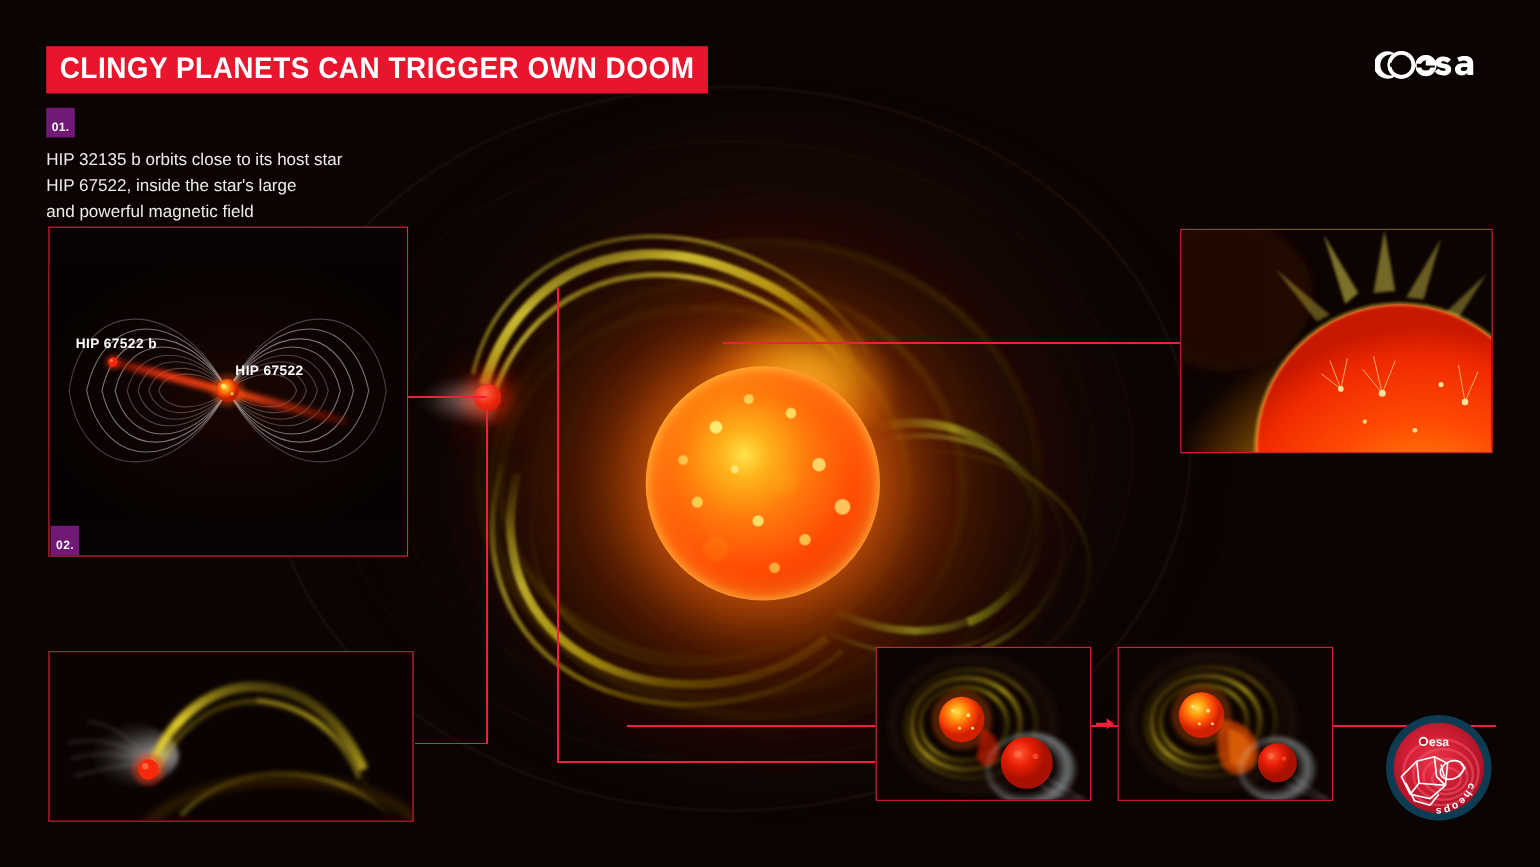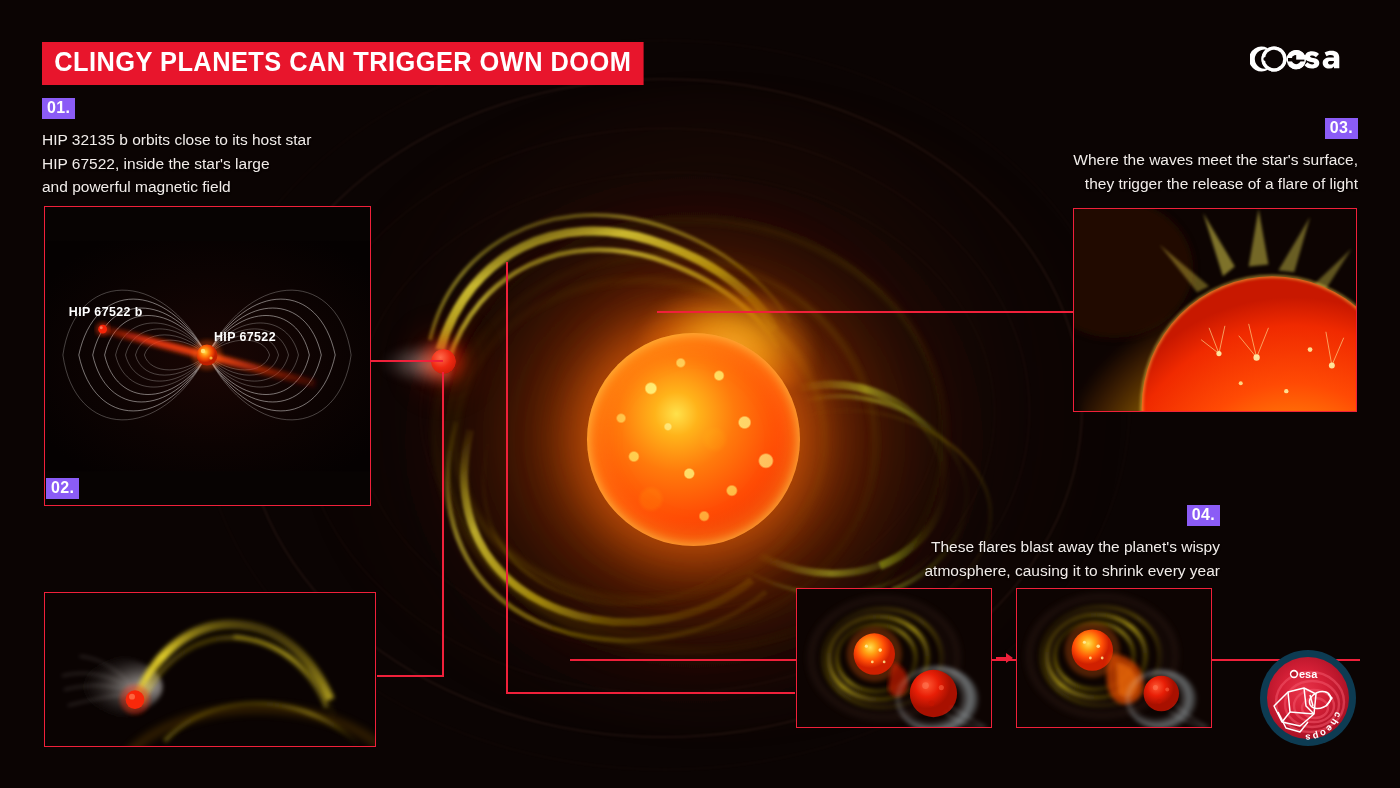--- a/index.html
+++ b/index.html
@@ -47,23 +47,23 @@
     transform-origin:left center;
     white-space:nowrap;
   }
 
   
   .esa-logo { position:absolute; right:40px; top:36px; width:110px; height:46px; }
 
   
   .num-badge {
     display:inline-block;
-    background:#8b5cf6; color:#fff;
-    font-size:16px; font-weight:bold;
-    padding:2px 5px 3px 5px; line-height:1;
+    background:#701a75; color:#fff;
+    font-size:11px; font-weight:bold;
+    padding:13px 5px 3px 5px; line-height:1;
     letter-spacing:.3px;
   }
   .step-text {
     color:#f2ece9; font-size:15.5px; line-height:1.52;
     font-family:"Liberation Sans", sans-serif;
     white-space:pre-line;
     text-shadow:0 1px 2px rgba(0,0,0,.9);
   }
   .step { position:absolute; }
   .step.right { text-align:right; }
@@ -410,25 +410,20 @@
           <path d="M120,150 C150,118 198,104 248,116 C282,124 304,142 316,154" stroke="url(#w-arc2)" stroke-width="4" fill="none" opacity=".55"></path>
         </g>
 
         <circle cx="90" cy="108" r="15" fill="#ff2e0c" opacity=".4" filter="url(#w-blur)"></circle>
         <circle cx="90" cy="108" r="9.5" fill="#f8280a"></circle>
         <circle cx="87" cy="105" r="3" fill="#ff7a50" opacity=".75"></circle>
       </svg>
     </div>
   </div>
 
-  <div class="step right" style="right:42px; top:118px; width:420px;">
-    <div class="num-badge">03.</div>
-    <div class="step-text" style="margin-top:9px;">Where the waves meet the star's surface,
-they trigger the release of a flare of light</div>
-  </div>
 
   <div class="inset" style="left:1073px; top:208px; width:284px; height:204px;">
     <div class="inset-inner">
       <svg viewBox="0 0 284 204" style="width:100%;height:100%;display:block">
         <defs>
           <radialGradient id="f-disc" cx="58%" cy="86%" r="78%">
             <stop offset="0%" stop-color="#ffd42a"></stop>
             <stop offset="28%" stop-color="#ff8c08"></stop>
             <stop offset="58%" stop-color="#ff4a04"></stop>
             <stop offset="86%" stop-color="#f02a00"></stop>
@@ -480,25 +475,20 @@
             <path d="M184,150 L166,128"></path>
           <path d="M260,158 L254,124"></path>
             <path d="M260,158 L272,130"></path>
         </g>
 
         <circle cx="200" cy="200" r="132" fill="none" stroke="#ffd64a" stroke-width="3" opacity=".55" filter="url(#f-b2)"></circle>
       </svg>
     </div>
   </div>
 
-  <div class="step right" style="right:180px; top:505px; width:420px;">
-    <div class="num-badge">04.</div>
-    <div class="step-text" style="margin-top:9px;">These flares blast away the planet's wispy
-atmosphere, causing it to shrink every year</div>
-  </div>
 
   <div class="inset" style="left:796px; top:588px; width:196px; height:140px;">
     <div class="inset-inner">
       <svg viewBox="0 0 196 140" style="width:100%;height:100%;display:block">
         <defs>
           <radialGradient id="sb-star" cx="40%" cy="34%">
             <stop offset="0%" stop-color="#ffe152"></stop>
             <stop offset="32%" stop-color="#ffa012"></stop>
             <stop offset="68%" stop-color="#ff4e06"></stop>
             <stop offset="100%" stop-color="#d02000"></stop>

